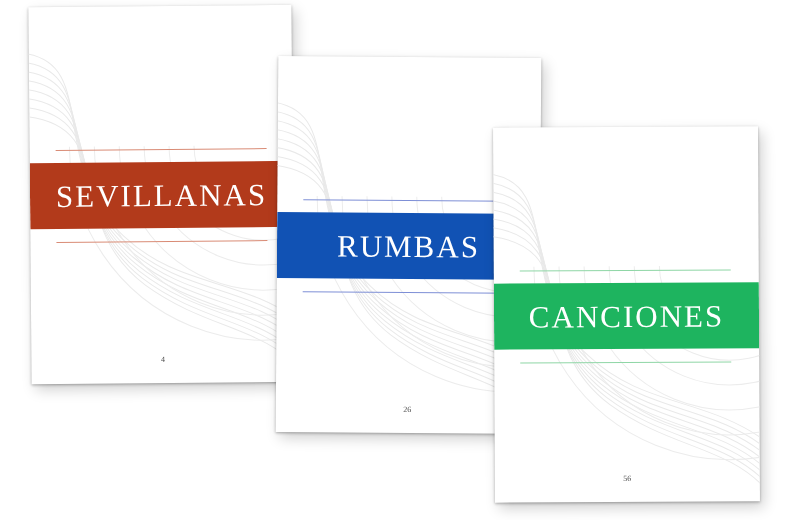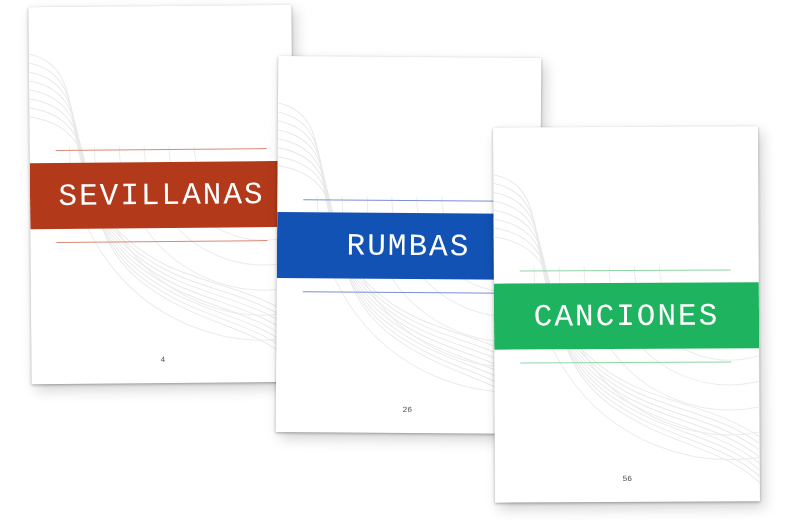--- a/index.html
+++ b/index.html
@@ -1,20 +1,20 @@
 <!DOCTYPE html>
 <html><head>
 <meta charset="utf-8">
 <style>
   html,body{margin:0;padding:0;background:#ffffff;}
   .stage{
     position:relative;
     width:800px;height:520px;
     overflow:hidden;
-    font-family:Liberation Mono, monospace;
+    font-family:Liberation Serif, serif;
   }
   .page{
     position:absolute;
     background:#ffffff;
     overflow:hidden;
     box-shadow:0 1px 3px rgba(0,0,0,.32), 4px 6px 14px rgba(0,0,0,.18);
   }
   .page-1{left:30px;top:6px;width:263px;height:377px;transform:rotate(-0.5deg);z-index:1;}
   .page-2{left:277px;top:57px;width:263px;height:376px;transform:rotate(0.4deg);z-index:2;}
   .page-3{left:494px;top:127px;width:265px;height:375px;transform:rotate(-0.3deg);z-index:3;}

